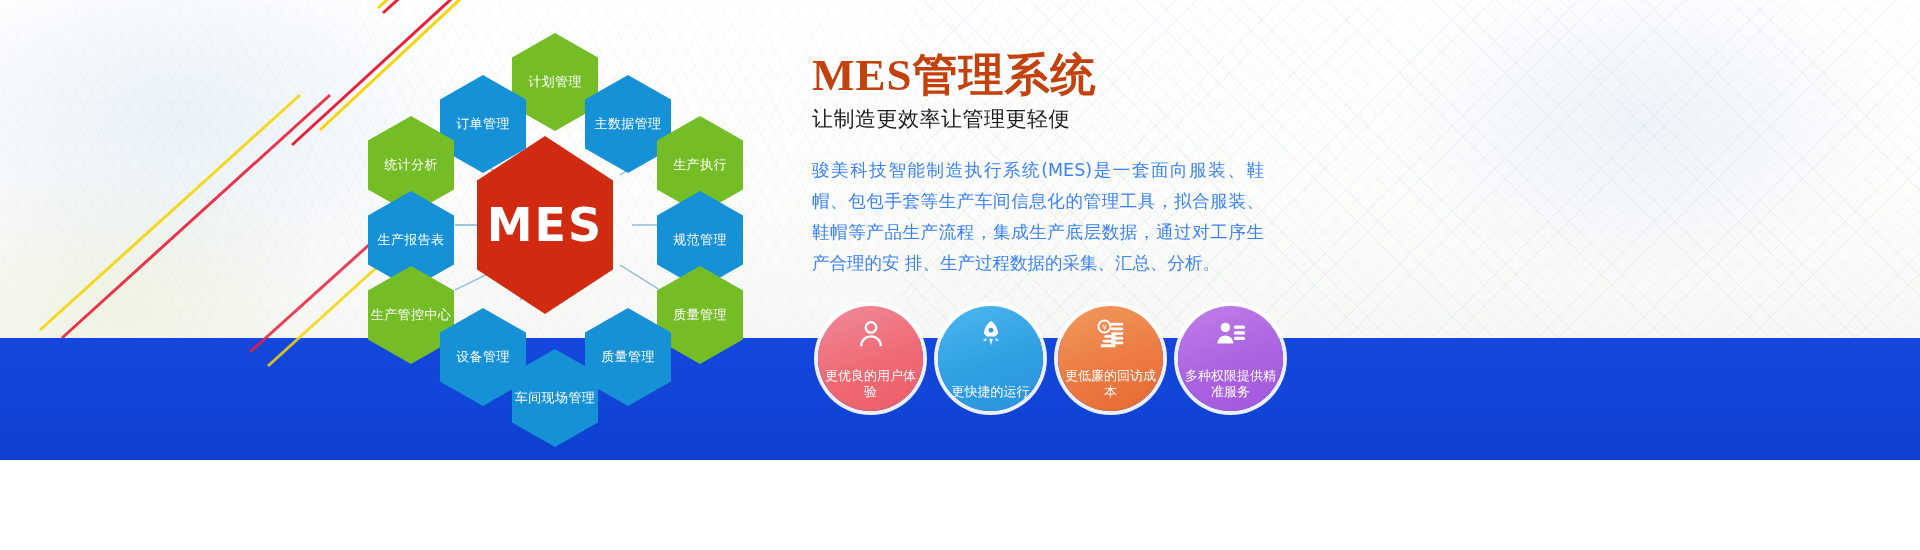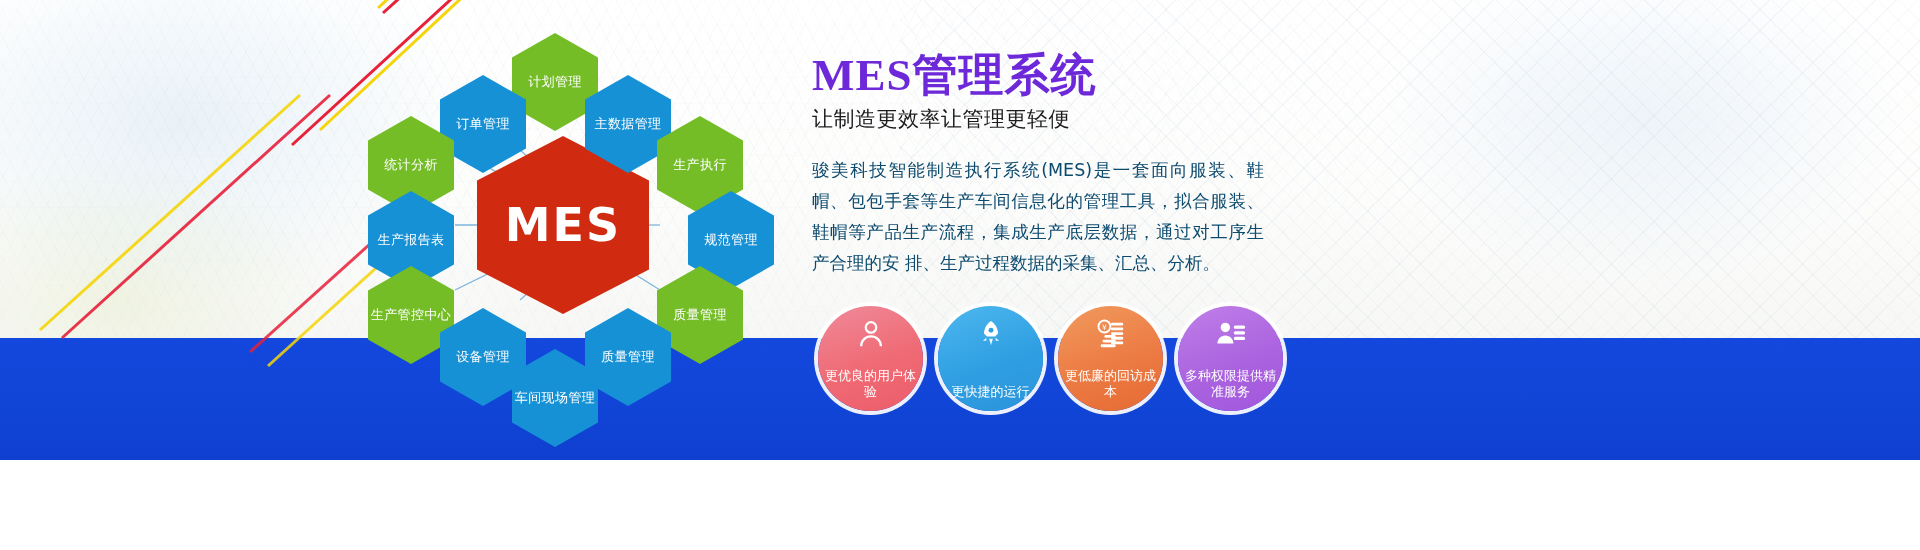--- a/index.html
+++ b/index.html
@@ -56,40 +56,40 @@
     width:86px; height:98px;
     clip-path:polygon(50% 0%, 100% 25%, 100% 75%, 50% 100%, 0% 75%, 0% 25%);
     display:flex; align-items:center; justify-content:center;
     color:#ffffff; font-size:13px; line-height:1.18; text-align:center;
     letter-spacing:.4px;
     font-family:"DejaVu Sans","Liberation Sans",sans-serif;
   }
   .hex.green { background:#74bd26; }
   .hex.blue  { background:#1791d6; }
   .hex.center {
-    width:172px; height:178px; background:#d02b10;
+    width:136px; height:178px; background:#d02b10;
     font-size:46px; font-weight:bold; letter-spacing:2px;
   }
 
   
   #right { position:absolute; left:812px; top:52px; width:1000px; }
   #title {
     font-family:"Liberation Serif","DejaVu Serif",serif;
-    font-size:45px; font-weight:bold; color:#6d28d9; letter-spacing:1px;
+    font-size:45px; font-weight:bold; color:#c2410c; letter-spacing:1px;
     line-height:1.05;
   }
   #subtitle {
     margin-top:6px;
     font-size:21px; color:#1b1b1b; letter-spacing:.5px;
     font-family:"DejaVu Sans","Liberation Sans",sans-serif;
   }
   #para {
     margin-top:22px;
     width:452px;
-    font-size:17.5px; line-height:31px; color:#0c4a6e;
+    font-size:17.5px; line-height:31px; color:#3b82f6;
     font-family:"DejaVu Sans","Liberation Sans",sans-serif;
     text-align:justify;
   }
 
   
   #badges { position:absolute; left:818px; top:306px; display:flex; gap:15px; }
   .badge {
     width:105px; height:105px; border-radius:50%;
     display:flex; flex-direction:column; align-items:center; justify-content:flex-end;
     padding-bottom:11px;
@@ -168,21 +168,21 @@
       </div>
       <div class="hex green" style="left: 368px; top: 116px;">
         <span>统计分析</span>
       </div>
       <div class="hex green" style="left: 657px; top: 116px;">
         <span>生产执行</span>
       </div>
       <div class="hex blue" style="left: 368px; top: 191px;">
         <span>生产报告表</span>
       </div>
-      <div class="hex blue" style="left: 657px; top: 191px; margin-left: 31px;">
+      <div class="hex blue" style="left: 657px; top: 191px;">
         <span>规范管理</span>
       </div>
       <div class="hex green" style="left: 657px; top: 266px;">
         <span>质量管理</span>
       </div>
       <div class="hex green" style="left: 368px; top: 266px;">
         <span>生产管控中心</span>
       </div>
       <div class="hex blue" style="left: 440px; top: 308px; align-items: center;">
         <span>设备管理</span>

